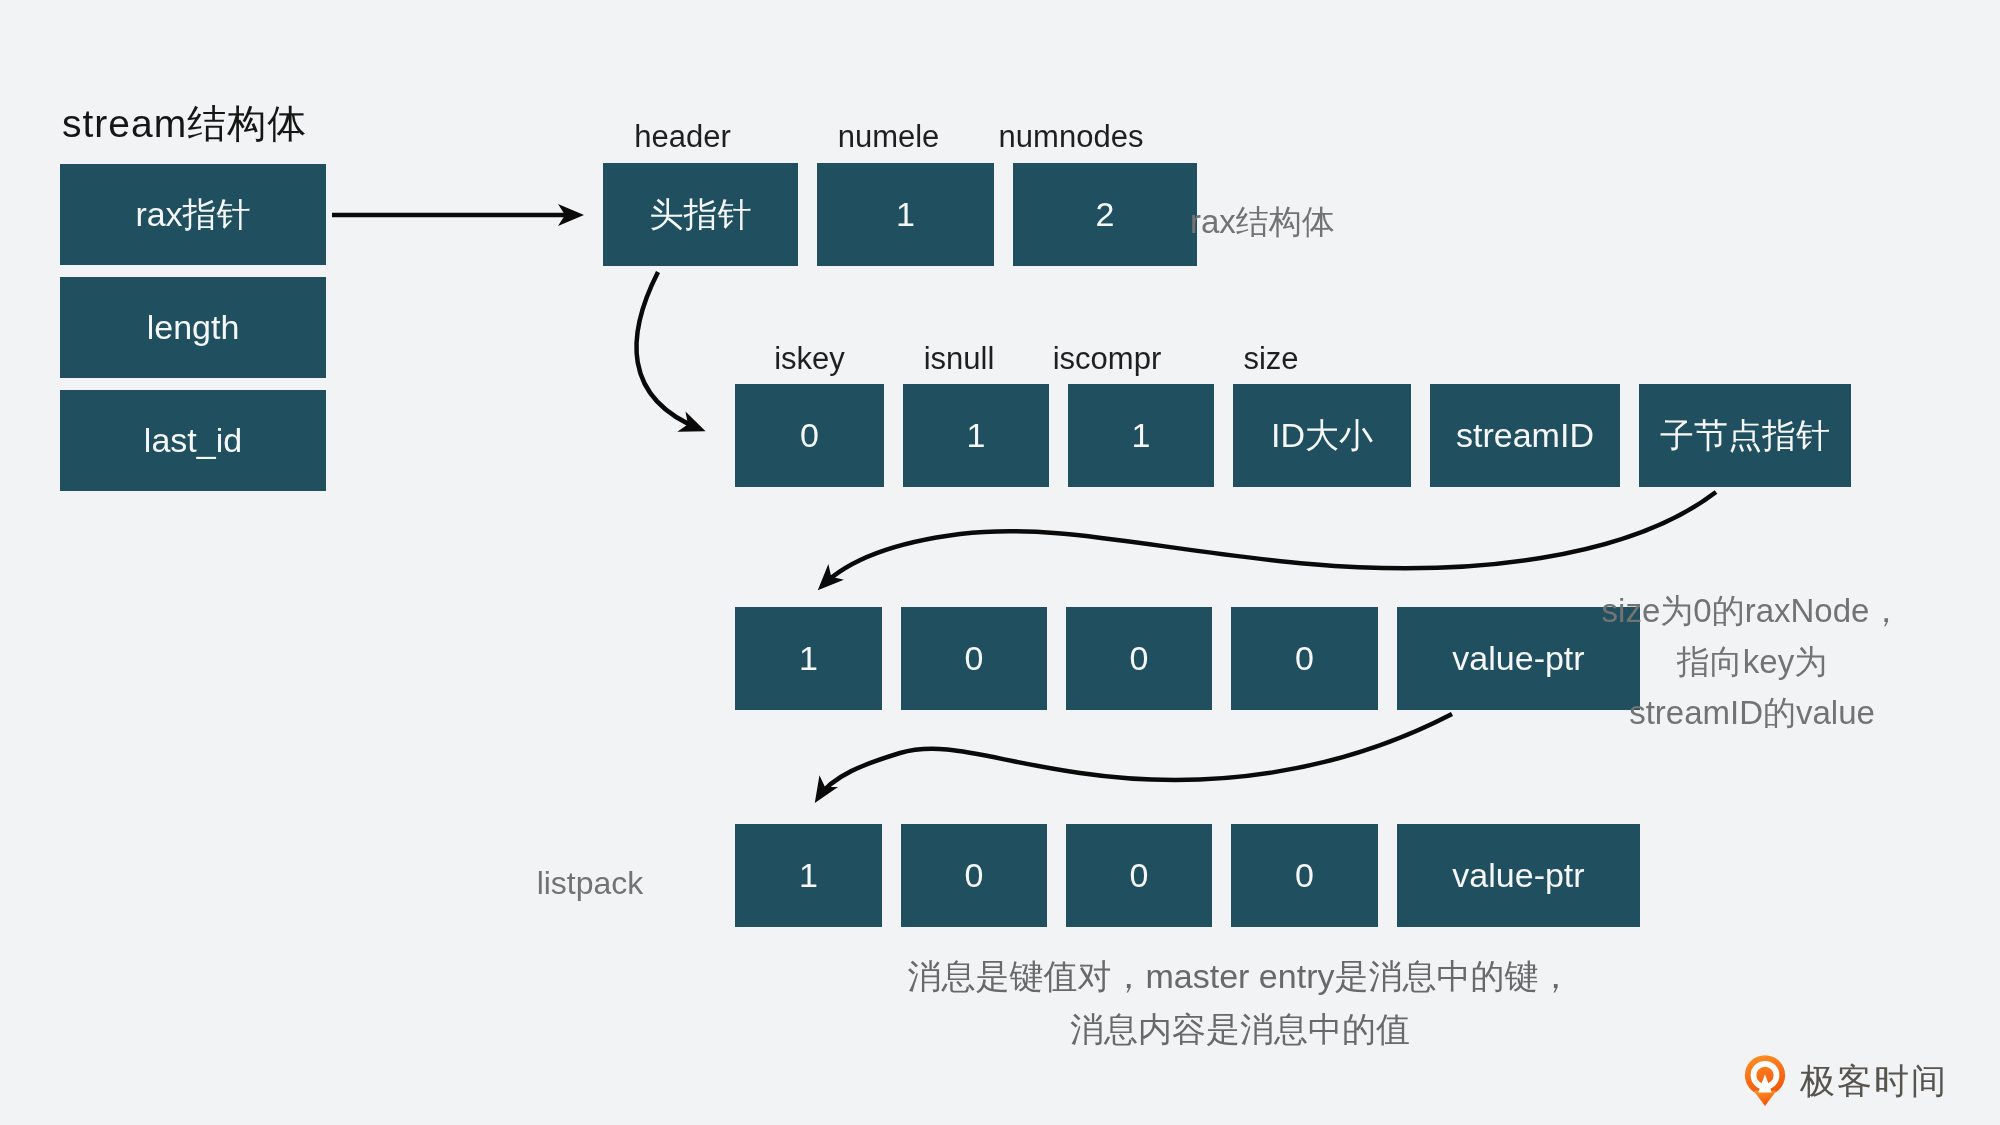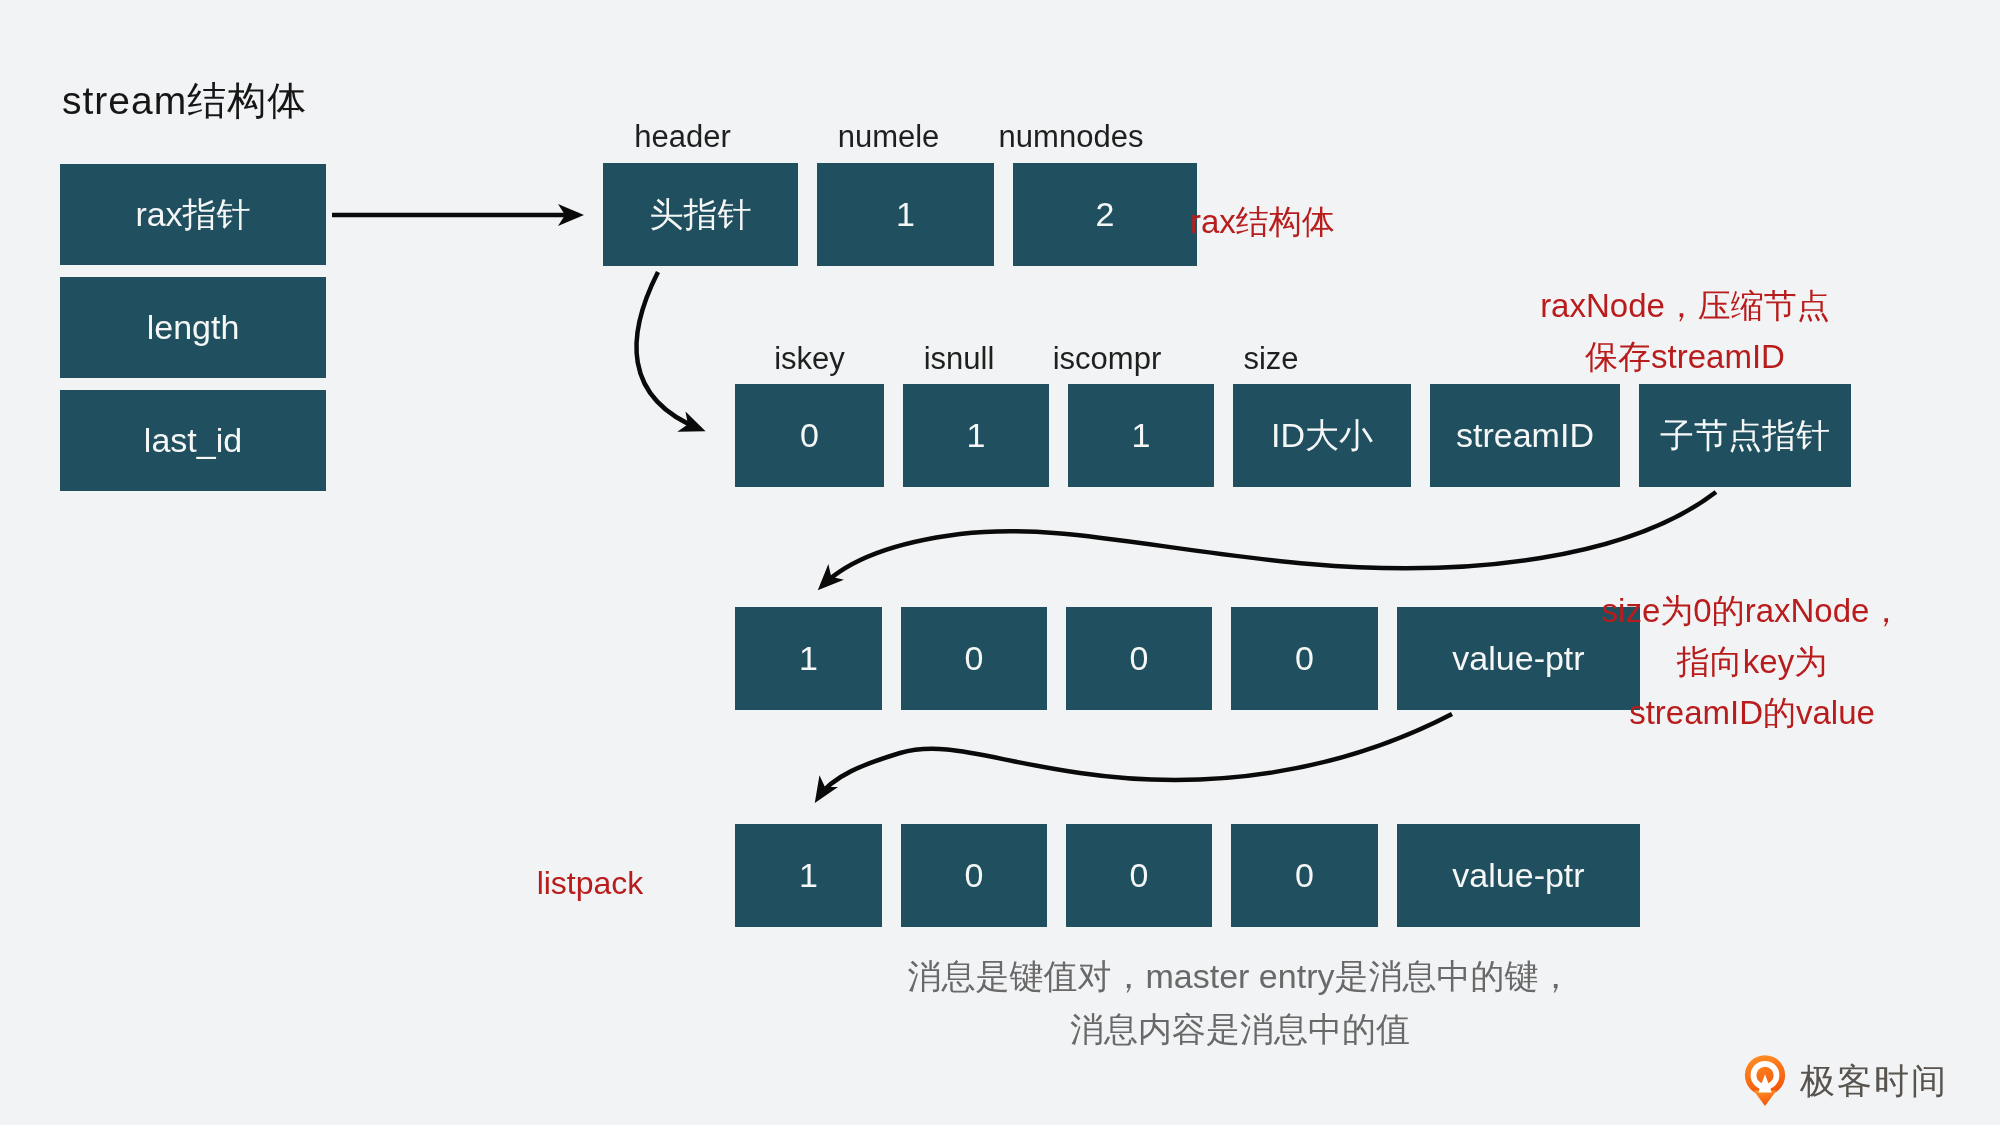--- a/index.html
+++ b/index.html
@@ -6,21 +6,21 @@
   html, body { width: 2000px; height: 1125px; }
   body {
     background: #F2F3F4;
     font-family: "Liberation Sans", "DejaVu Sans", sans-serif;
     overflow: hidden;
     position: relative;
   }
   .diagram { position: absolute; inset: 0; }
 
   .page-title {
-    position: absolute; left: 62px; top: 74px;
+    position: absolute; left: 62px; top: 97px;
     font-size: 39px; font-weight: 500; color: #161616; letter-spacing: 1px;
   }
 
   .struct-col {
     position: absolute; left: 60px; top: 164px; width: 266px;
     display: flex; flex-direction: column; gap: 12px;
   }
   .struct-col .cell { width: 100%; height: 101px; }
 
   .cell {
@@ -39,21 +39,21 @@
   .row4 { left: 735px; top: 824px; }
 
   .col-label {
     position: absolute; height: 38px; line-height: 38px;
     text-align: center; font-size: 31px; color: #1F1F1F;
   }
   .labels-row1 .col-label { top: 118px; }
   .labels-row2 .col-label { top: 340px; }
 
   .gray-note {
-    position: absolute; color: #b91c1c; font-size: 33px; line-height: 51px;
+    position: absolute; color: #737373; font-size: 33px; line-height: 51px;
     text-align: center;
   }
   .note-rax { left: 1190px; top: 196px; text-align: left; }
   .note-raxnode { left: 1515px; top: 280px; width: 340px; }
   .note-sizenode { left: 1582px; top: 585px; width: 340px; }
   .note-listpack { left: 490px; top: 858px; width: 200px; font-size: 32px; }
   .caption-bottom { left: 840px; top: 950px; width: 800px; font-size: 34px; line-height: 53px; color: #696969; }
 
   svg.arrows { position: absolute; left: 0; top: 0; width: 2000px; height: 1125px; pointer-events: none; }
 
@@ -96,24 +96,20 @@
     <div class="col-label" style="left:1182px;width:178px;">size</div>
   </div>
 
   <div class="row row2">
     <div class="cell" style="width:149px;">0</div>
     <div class="cell" style="width:146px;">1</div>
     <div class="cell" style="width:146px;">1</div>
     <div class="cell" style="width:178px;">ID大小</div>
     <div class="cell" style="width:190px;">streamID</div>
     <div class="cell" style="width:212px;">子节点指针</div>
-  </div>
-  <div class="gray-note note-raxnode">
-    <div>raxNode，压缩节点</div>
-    <div>保存streamID</div>
   </div>
 
   <div class="row row3">
     <div class="cell" style="width:147px;">1</div>
     <div class="cell" style="width:146px;">0</div>
     <div class="cell" style="width:146px;">0</div>
     <div class="cell" style="width:147px;">0</div>
     <div class="cell" style="width:243px;">value-ptr</div>
   </div>
   <div class="gray-note note-sizenode">

